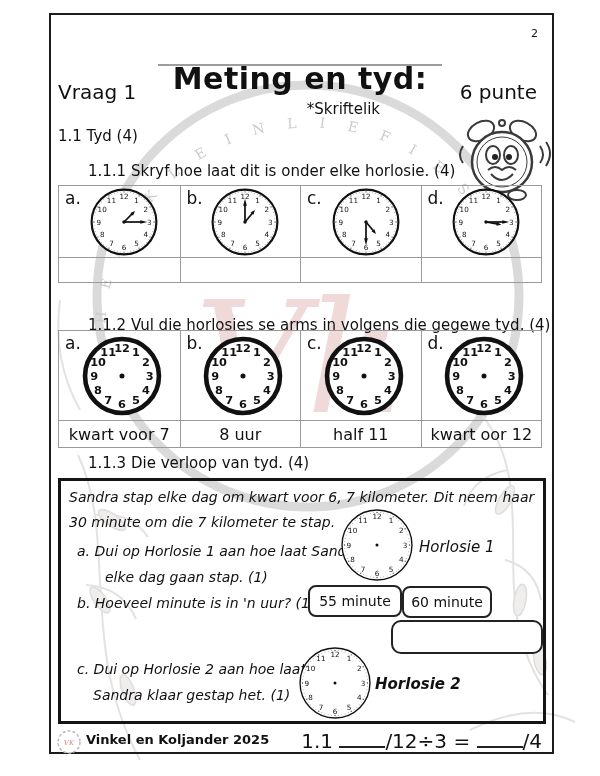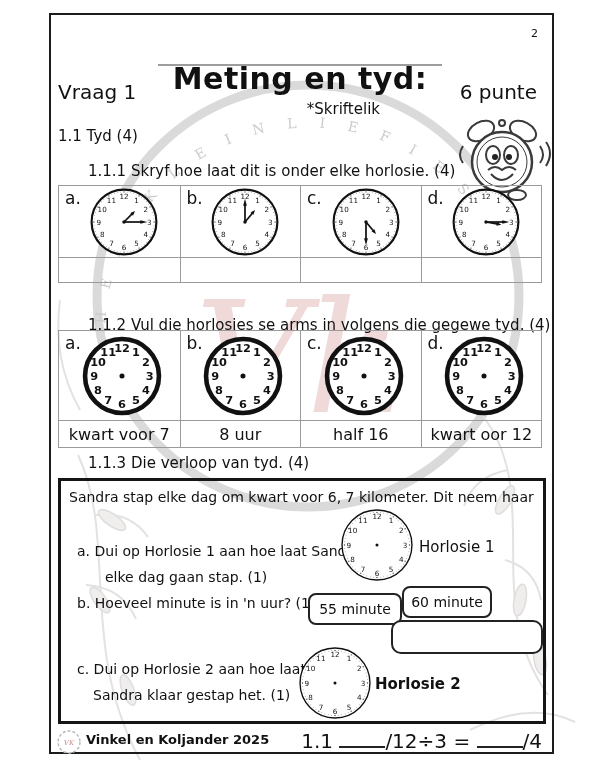--- a/index.html
+++ b/index.html
@@ -22,21 +22,21 @@
   .table1{left:58px;top:185px;width:482px;grid-template-columns:repeat(4,1fr);grid-template-rows:71px 25px;}
   .table2{left:58px;top:330px;width:482px;grid-template-columns:repeat(4,1fr);grid-template-rows:89px 27px;}
   .cell{position:relative;border-left:1.5px solid #9a9a9a;display:flex;align-items:center;justify-content:center;}
   .cell.first{border-left:none;}
   .cell.row2{border-top:1.5px solid #9a9a9a;font-size:16px;}
   .letter{position:absolute;left:6px;top:2px;font-size:17px;}
   .c72{width:72px;height:72px;margin-left:10px;}
   .c84{width:84px;height:84px;margin-left:6px;}
   .c76{width:76px;height:76px;}
   .box113{left:58px;top:478px;width:482px;height:240px;border:3px solid #151515;background:transparent;}
-  .bt{position:absolute;font-size:14px;white-space:nowrap;z-index:1;}
+  .bt{position:absolute;font-size:14px;white-space:nowrap;z-index:1;font-style:italic;}
   .optbox{position:absolute;border:2px solid #222;border-radius:8px;font-size:14px;
           display:flex;align-items:center;justify-content:center;background:#fff;z-index:1;}
   .credit{left:86px;top:732px;font-size:13px;font-weight:bold;}
   .logo{left:56px;top:729px;width:26px;height:26px;}
   .score{right:58px;top:729px;font-size:20px;text-align:right;white-space:nowrap;}
   .blank{display:inline-block;width:46px;height:13px;border-bottom:2px solid #222;}
 </style>
 </head>
 <body>
 
@@ -525,28 +525,29 @@
             <text x="-28.58" y="21.23" text-anchor="middle" font-size="13.5" font-family="DejaVu Sans, sans-serif" font-weight="bold" fill="#111">8</text>
             <text x="-33.00" y="4.73" text-anchor="middle" font-size="13.5" font-family="DejaVu Sans, sans-serif" font-weight="bold" fill="#111">9</text>
             <text x="-28.58" y="-11.78" text-anchor="middle" font-size="13.5" font-family="DejaVu Sans, sans-serif" font-weight="bold" fill="#111">10</text>
             <text x="-16.50" y="-23.85" text-anchor="middle" font-size="13.5" font-family="DejaVu Sans, sans-serif" font-weight="bold" fill="#111">11</text>
             <text x="-0.00" y="-28.27" text-anchor="middle" font-size="13.5" font-family="DejaVu Sans, sans-serif" font-weight="bold" fill="#111">12</text>
             <circle r="3" fill="#111"></circle>
           </svg></div>
     </div>
     <div class="cell first row2">kwart voor 7</div>
     <div class="cell row2">8 uur</div>
-    <div class="cell row2">half 16</div>
+    <div class="cell row2">half 11</div>
     <div class="cell row2">kwart oor 12</div>
   </div>
 
   <div class="abs s113">1.1.3 Die verloop van tyd. (4)</div>
 
   <div class="abs box113">
     <div class="bt" style="left:8px;top:8px;">Sandra stap elke dag om kwart voor 6, 7 kilometer. Dit neem haar</div>
+    <div class="bt" style="left:8px;top:33px;">30 minute om die 7 kilometer te stap.</div>
     <div class="bt" style="left:16px;top:62px;">a. Dui op Horlosie 1 aan hoe laat Sandra</div>
     <div class="bt" style="left:44px;top:88px;">elke dag gaan stap. (1)</div>
     <div class="c76" style="position:absolute;left:278px;top:26px;z-index:1;"><svg viewBox="-50 -50 100 100" width="100%" height="100%">
           <circle r="46" fill="#fff" stroke="#111" stroke-width="1.8"></circle>
           <circle cx="0.00" cy="-42.80" r="0.9" fill="#444"></circle>
           <circle cx="4.47" cy="-42.57" r="0.5" fill="#444"></circle>
           <circle cx="8.90" cy="-41.86" r="0.5" fill="#444"></circle>
           <circle cx="13.23" cy="-40.71" r="0.5" fill="#444"></circle>
           <circle cx="17.41" cy="-39.10" r="0.5" fill="#444"></circle>
           <circle cx="21.40" cy="-37.07" r="0.9" fill="#444"></circle>
@@ -613,21 +614,21 @@
           <text x="-18.50" y="35.37" text-anchor="middle" font-size="9.5" font-family="DejaVu Sans, sans-serif" fill="#111">7</text>
           <text x="-32.04" y="21.83" text-anchor="middle" font-size="9.5" font-family="DejaVu Sans, sans-serif" fill="#111">8</text>
           <text x="-37.00" y="3.33" text-anchor="middle" font-size="9.5" font-family="DejaVu Sans, sans-serif" fill="#111">9</text>
           <text x="-32.04" y="-15.18" text-anchor="middle" font-size="9.5" font-family="DejaVu Sans, sans-serif" fill="#111">10</text>
           <text x="-18.50" y="-28.72" text-anchor="middle" font-size="9.5" font-family="DejaVu Sans, sans-serif" fill="#111">11</text>
           <text x="-0.00" y="-33.67" text-anchor="middle" font-size="9.5" font-family="DejaVu Sans, sans-serif" fill="#111">12</text>
           <circle r="2" fill="#111"></circle>
         </svg></div>
     <div class="bt" style="left:358px;top:57px;font-size:15px;">Horlosie 1</div>
     <div class="bt" style="left:16px;top:114px;">b. Hoeveel minute is in 'n uur? (1)</div>
-    <div class="optbox" style="left:247px;top:112px;width:90px;height:28px;">55 minute</div>
+    <div class="optbox" style="left:247px;top:104px;width:90px;height:28px;">55 minute</div>
     <div class="optbox" style="left:341px;top:105px;width:86px;height:28px;">60 minute</div>
     <div class="optbox" style="left:330px;top:139px;width:148px;height:30px;border-radius:10px;"></div>
     <div class="bt" style="left:16px;top:180px;">c. Dui op Horlosie 2 aan hoe laat</div>
     <div class="bt" style="left:32px;top:206px;">Sandra klaar gestap het. (1)</div>
     <div class="c76" style="position:absolute;left:236px;top:164px;z-index:1;"><svg viewBox="-50 -50 100 100" width="100%" height="100%">
           <circle r="46" fill="#fff" stroke="#111" stroke-width="1.8"></circle>
           <circle cx="0.00" cy="-42.80" r="0.9" fill="#444"></circle>
           <circle cx="4.47" cy="-42.57" r="0.5" fill="#444"></circle>
           <circle cx="8.90" cy="-41.86" r="0.5" fill="#444"></circle>
           <circle cx="13.23" cy="-40.71" r="0.5" fill="#444"></circle>

